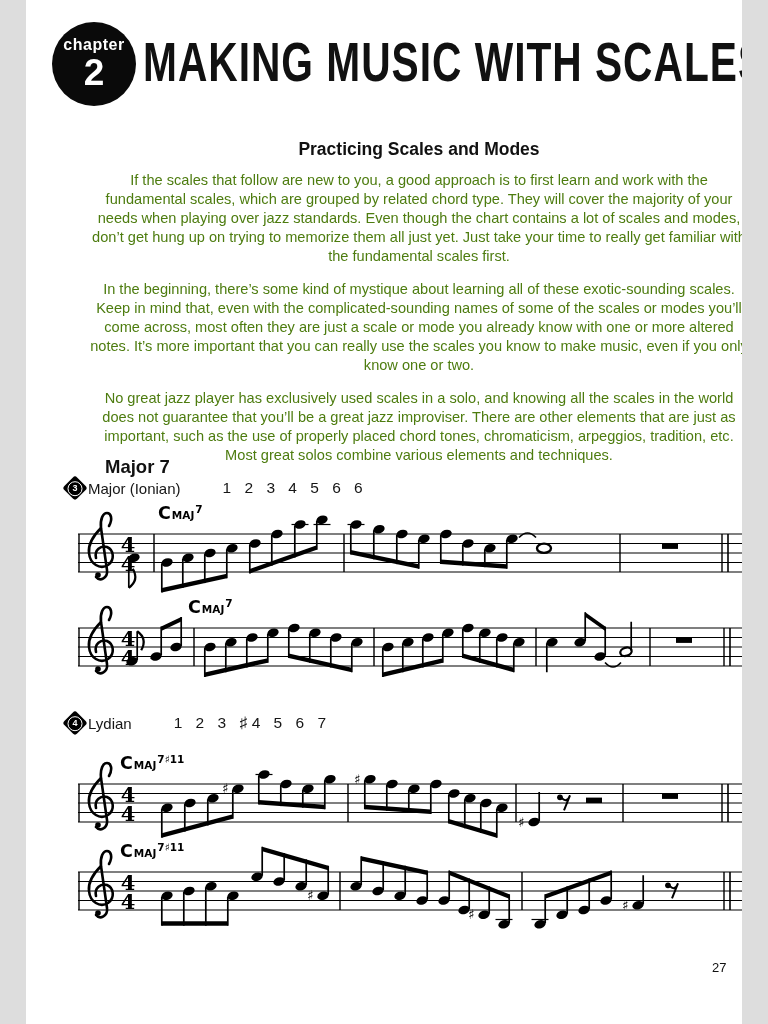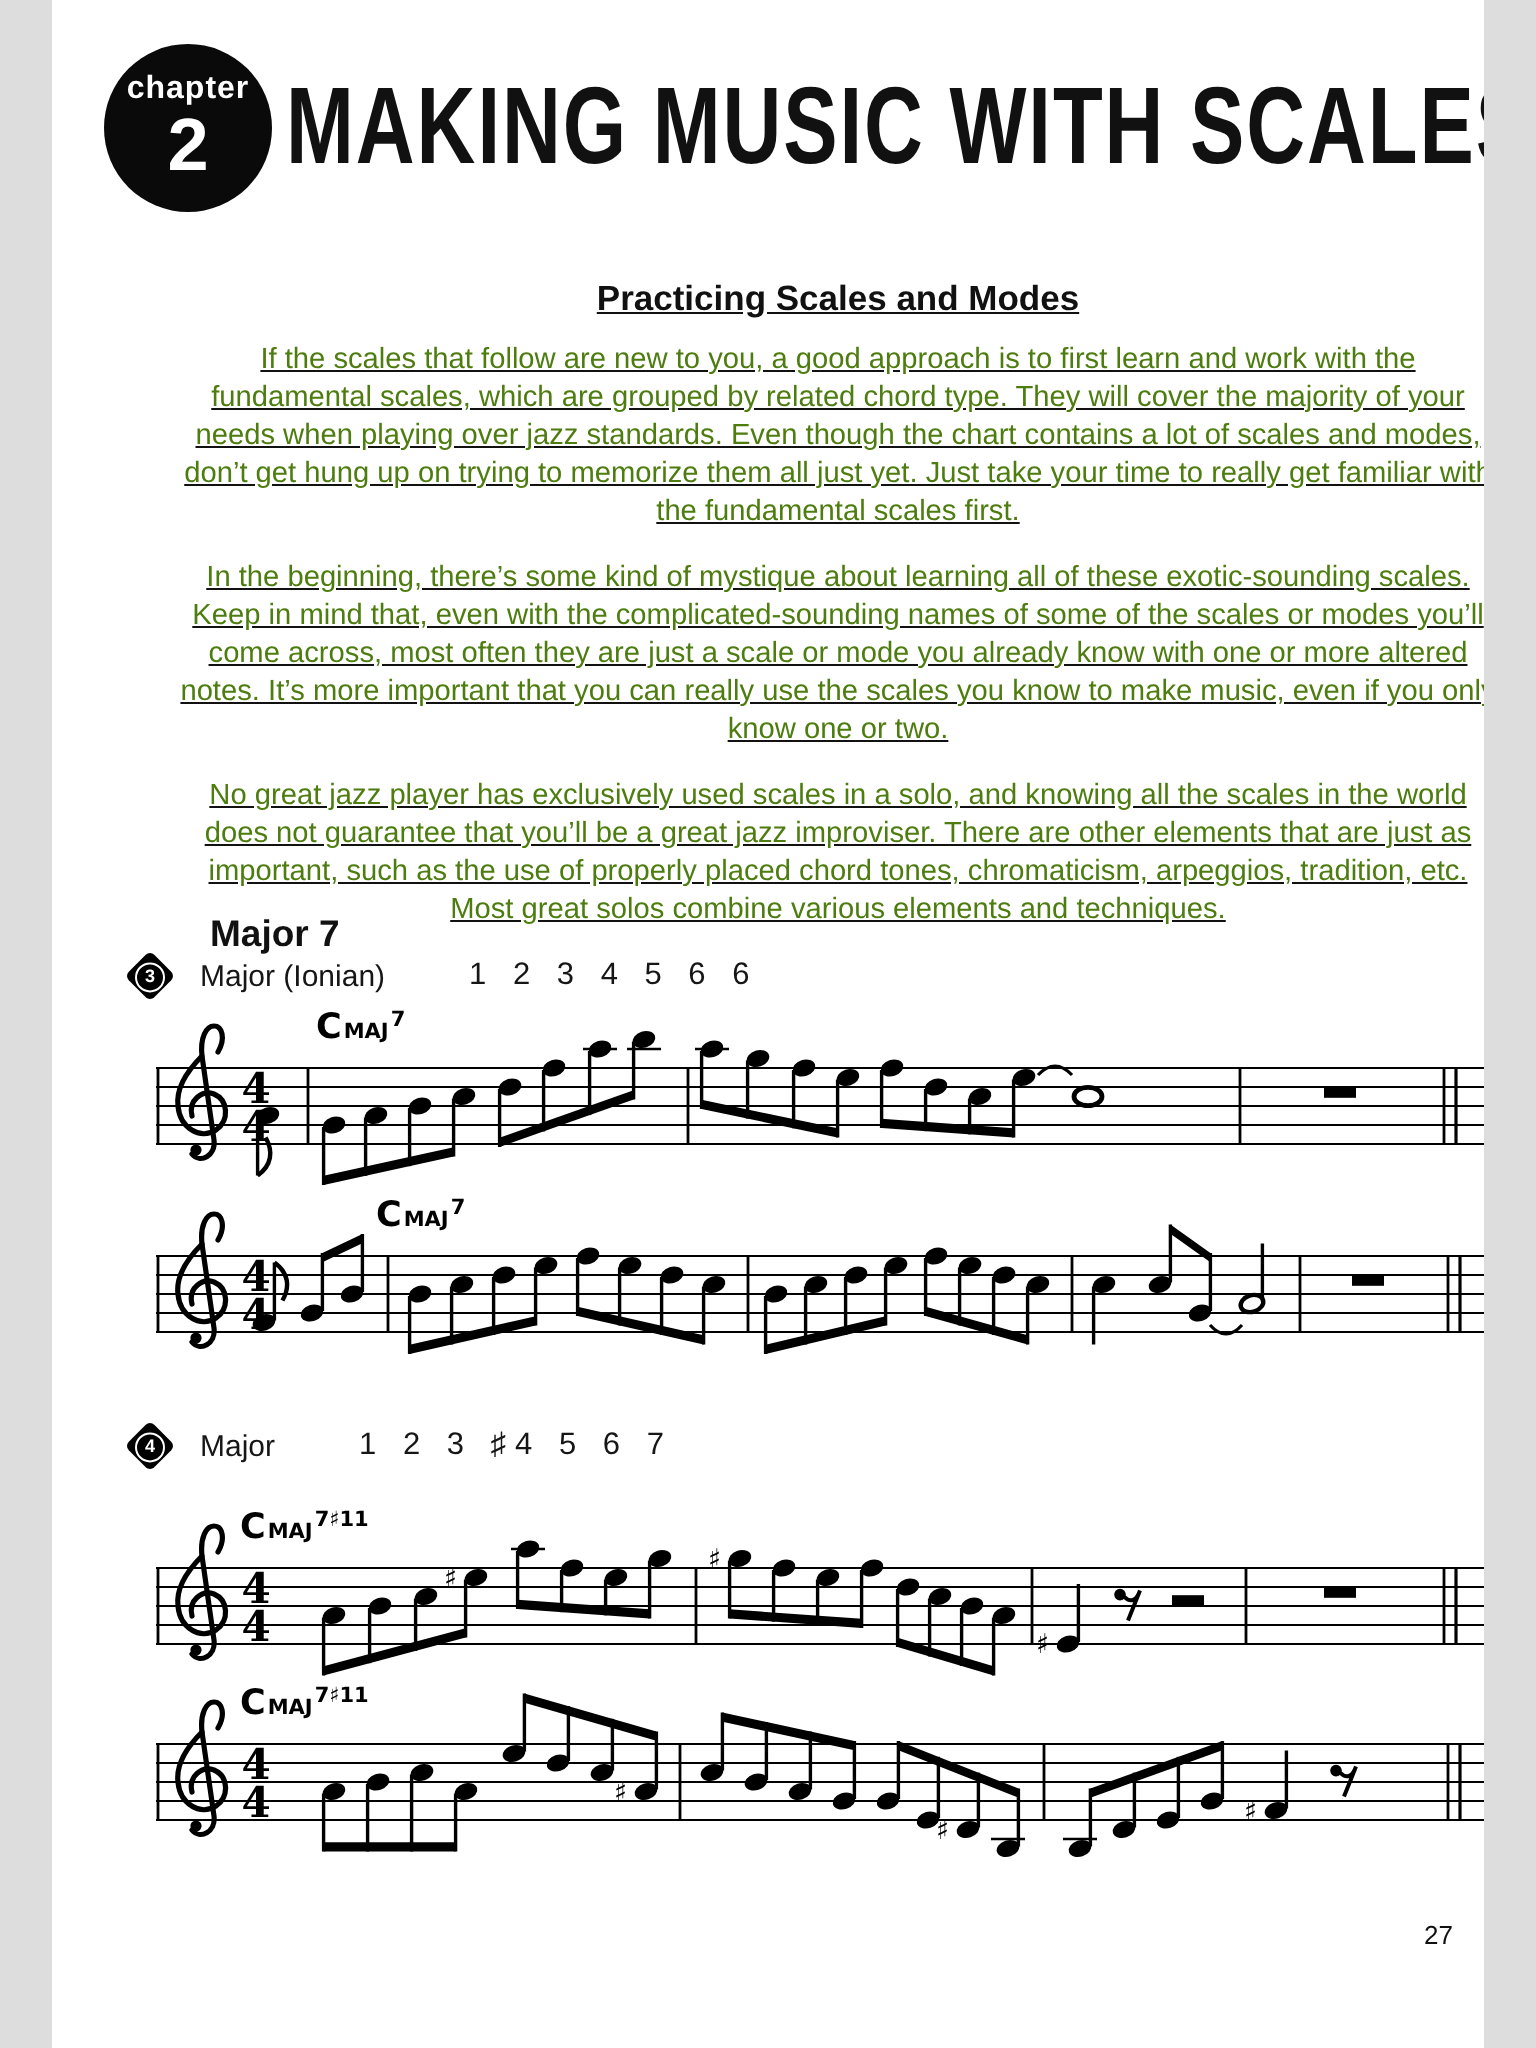--- a/index.html
+++ b/index.html
@@ -9,33 +9,33 @@
   .badge{position:absolute;left:26px;top:22px;width:84px;height:84px;border-radius:50%;
          background:#0a0a0a;color:#fff;display:flex;flex-direction:column;
          align-items:center;justify-content:center;line-height:1;}
   .badge .lbl{font-size:16px;font-weight:bold;letter-spacing:.5px;}
   .badge .num{font-size:37px;font-weight:bold;margin-top:1px;}
   
   h1.title{position:absolute;left:117px;top:32px;margin:0;font-size:42px;font-weight:bold;
            letter-spacing:1px;white-space:nowrap;transform:scale(.97,1.3);transform-origin:0 0;
            font-family:"Liberation Sans",sans-serif;}
   
-  .intro{position:absolute;left:63px;top:139px;width:660px;text-decoration:underline;}
+  .intro{position:absolute;left:63px;top:139px;width:660px;}
   .intro h2{margin:0 0 11px 0;font-size:17.5px;font-weight:bold;}
   .intro p{margin:0 0 14px 0;font-size:14.6px;line-height:19px;color:#4d7c0f;}
   
   .group-heading{position:absolute;left:63px;top:440px;margin:16px;font-size:18.5px;font-weight:bold;}
   .track-row{position:absolute;left:36px;display:flex;align-items:center;height:26px;}
   .track-row .iconwrap{width:26px;display:flex;justify-content:center;}
   .tracknum{width:18px;height:18px;background:#000;transform:rotate(45deg);border-radius:3px;
             display:flex;align-items:center;justify-content:center;flex:none;}
   .tracknum .ring{width:13px;height:13px;border:1.5px solid #fff;border-radius:50%;
             display:flex;align-items:center;justify-content:center;transform:rotate(-45deg);}
   .tracknum .ring b{color:#fff;font-size:9px;line-height:1;}
-  .track-name{margin-left:12px;font-size:15px;color:#161616;}
+  .track-name{font-size:15px;color:#161616;}
   .formula{margin-left:42px;font-size:15.5px;letter-spacing:4.5px;color:#161616;}
   #track3{top:475px;} #track4{top:710px;}
   .system{position:absolute;left:46px;width:688px;height:102px;}
   #sys0{top:498px;} #sys1{top:592px;} #sys2{top:748px;} #sys3{top:836px;}
   .system svg{display:block;width:100%;height:100%;}
   .page-number{position:absolute;left:686px;top:960px;font-size:13px;font-weight:normal;}
 </style>
 </head>
 <body>
 
@@ -217,21 +217,21 @@
     </div>
 
   <div class="track-row" id="track4">
     <span class="iconwrap">
       <span class="tracknum">
         <span class="ring">
             <b>4</b>
           </span>
       </span>
     </span>
-    <span class="track-name">Major</span>
+    <span class="track-name">Lydian</span>
     <span class="formula">1 2 3 ♯4 5 6 7</span>
   </div>
 
   <div class="system" id="sys2">
       <svg viewBox="0 0 688 102">
         <line x1="6" y1="36" x2="676" y2="36" stroke="#000" stroke-width="1.1"></line>
         <line x1="6" y1="45.5" x2="676" y2="45.5" stroke="#000" stroke-width="1.1"></line>
         <line x1="6" y1="55" x2="676" y2="55" stroke="#000" stroke-width="1.1"></line>
         <line x1="6" y1="64.5" x2="676" y2="64.5" stroke="#000" stroke-width="1.1"></line>
         <line x1="6" y1="74" x2="676" y2="74" stroke="#000" stroke-width="1.1"></line>

